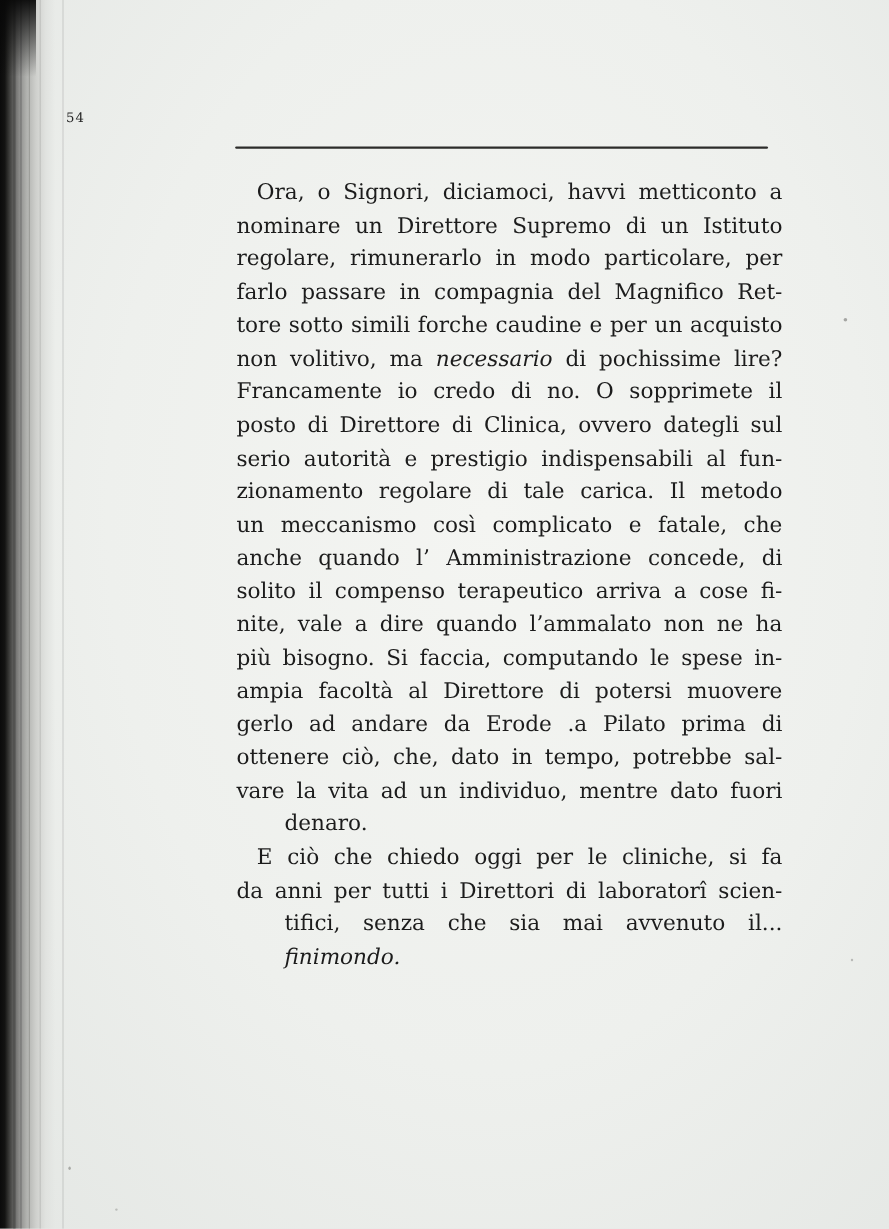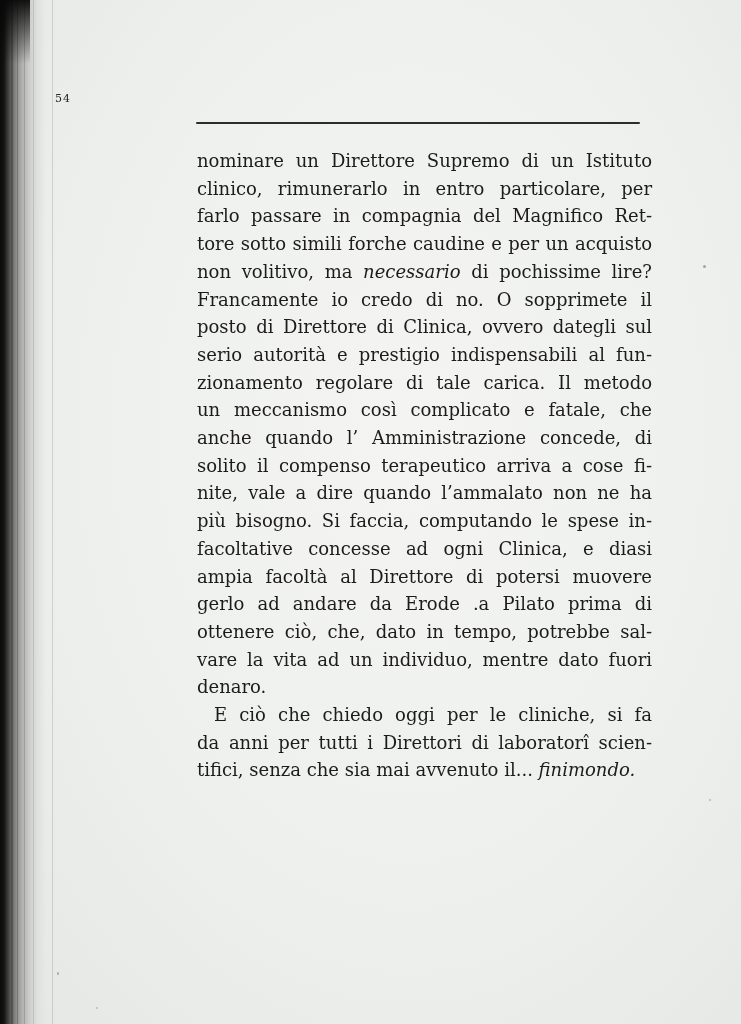--- a/index.html
+++ b/index.html
@@ -46,21 +46,21 @@
   }
   .header-rule {
     position: absolute; left: 196px; top: 122px; width: 444px; height: 2px;
     background: #2c2c2a; border-radius: 1px;
   }
   .text-block {
     position: absolute; left: 197px; top: 147px; width: 455px;
     font-size: 18px; line-height: 27.7px; color: #1c1c1c;
   }
   .line { text-align: justify; text-align-last: justify; }
-  .line.last { text-align-last: left; }
+  .line.last { text-align-last: left; margin-left: 40px; }
   .line.indent { text-indent: 17px; }
   .italic { font-style: italic; }
 </style>
 </head>
 <body>
 
 <div class="page">
   <div class="scan-edge">
     <div class="scan-streak streak-1"></div>
     <div class="scan-streak streak-2"></div>
@@ -72,35 +72,35 @@
 
   <div class="speck speck-1"></div>
   <div class="speck speck-2"></div>
   <div class="speck speck-3"></div>
   <div class="speck speck-4"></div>
 
   <div class="page-number">54</div>
   <div class="header-rule"></div>
 
   <div class="text-block">
+      <div class="line indent"><span>Ora, o Signori, diciamoci, havvi metticonto a</span></div>
       <div class="line"><span>nominare un Direttore Supremo di un Istituto</span></div>
-      <div class="line"><span>clinico, rimunerarlo in entro particolare, per</span></div>
+      <div class="line"><span>regolare, rimunerarlo in modo particolare, per</span></div>
       <div class="line"><span>farlo passare in compagnia del Magnifico Ret-</span></div>
       <div class="line"><span>tore sotto simili forche caudine e per un acquisto</span></div>
       <div class="line"><span>non volitivo, ma </span><span class="italic">necessario</span><span> di pochissime lire?</span></div>
       <div class="line"><span>Francamente io credo di no. O sopprimete il</span></div>
       <div class="line"><span>posto di Direttore di Clinica, ovvero dategli sul</span></div>
       <div class="line"><span>serio autorità e prestigio indispensabili al fun-</span></div>
       <div class="line"><span>zionamento regolare di tale carica. Il metodo</span></div>
       <div class="line"><span>un meccanismo così complicato e fatale, che</span></div>
       <div class="line"><span>anche quando l’ Amministrazione concede, di</span></div>
       <div class="line"><span>solito il compenso terapeutico arriva a cose fi-</span></div>
       <div class="line"><span>nite, vale a dire quando l’ammalato non ne ha</span></div>
       <div class="line"><span>più bisogno. Si faccia, computando le spese in-</span></div>
-      <div class="line"><span>facoltative concesse ad ogni Clinica, e diasi</span></div>
       <div class="line"><span>ampia facoltà al Direttore di potersi muovere</span></div>
       <div class="line"><span>gerlo ad andare da Erode .a Pilato prima di</span></div>
       <div class="line"><span>ottenere ciò, che, dato in tempo, potrebbe sal-</span></div>
       <div class="line"><span>vare la vita ad un individuo, mentre dato fuori</span></div>
       <div class="line last"><span>denaro.</span></div>
       <div class="line indent"><span>E ciò che chiedo oggi per le cliniche, si fa</span></div>
       <div class="line"><span>da anni per tutti i Direttori di laboratorî scien-</span></div>
       <div class="line last"><span>tifici, senza che sia mai avvenuto il... </span><span class="italic">finimondo.</span></div>
     </div>
 </div>

